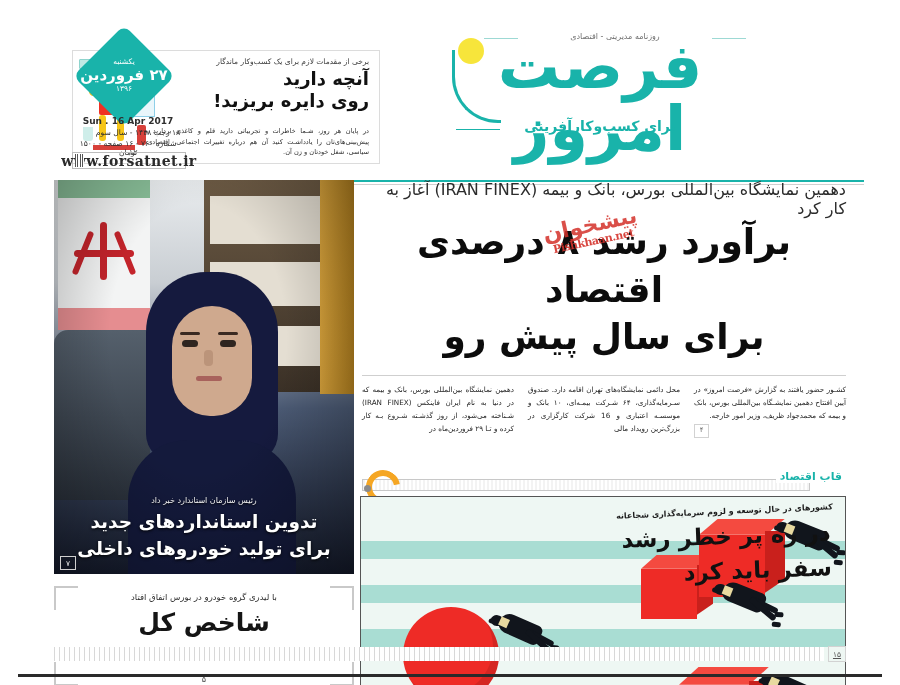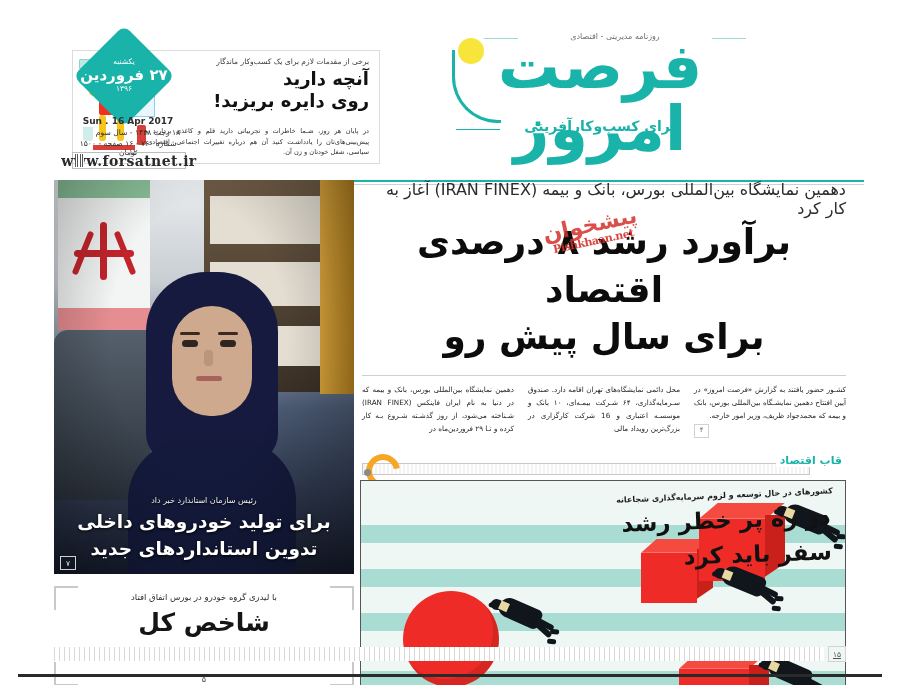--- a/index.html
+++ b/index.html
@@ -178,21 +178,21 @@
   .wm-fa{font-size:22px;font-weight:bold;color:#d4312a;opacity:.85;}
   .wm-en{font-size:11px;font-weight:bold;color:#d4312a;opacity:.9;
     font-family:"DejaVu Serif","Liberation Serif",serif;margin-top:-4px;}
 
   .lead-cols{display:flex;gap:14px;margin-top:14px;padding-top:7px;border-top:1px solid #cfcfcf;}
   .lead-col{flex:1;font-size:7.2px;line-height:1.85;color:#262626;text-align:justify;position:relative;}
   .lead-col .pg{position:absolute;left:0;bottom:-2px;width:13px;height:12px;border:1px solid #d2d2d2;
     font-size:7px;color:#666;display:flex;align-items:center;justify-content:center;}
 
   
-  .sec{position:relative;margin-top:14px;height:26px;}
+  .sec{position:relative;margin-top:30px;height:26px;}
   .sec-line{position:absolute;right:36px;left:0;top:13px;height:10px;border:1px solid #c8c8c8;
     background:repeating-linear-gradient(90deg,#f3f3f3 0 2px,#fff 2px 4px);}
   .sec-label{position:absolute;right:0;top:4px;font-size:11px;font-weight:bold;color:#19b3aa;
     background:#fff;padding:0 4px;}
   .sec-icon{position:absolute;left:2px;top:4px;width:26px;height:22px;}
   .sec-icon .ring{position:absolute;left:2px;top:0;width:22px;height:22px;border-radius:50%;
     border:6px solid #f5a623;border-right-color:transparent;transform:rotate(35deg);}
   .sec-icon .dot{position:absolute;left:0;bottom:0;width:7px;height:7px;border-radius:50%;background:#8a8a8a;}
 
   
@@ -331,22 +331,22 @@
           <div class="ph-eye" style="left:92px;top:68px;"></div>
           <div class="ph-nose"></div>
           <div class="ph-mouth"></div>
           <div class="ph-shoulders"></div>
         </div>
         <div class="ph-vign"></div>
 
         <div class="cap-overlay">
           <div class="cap-kicker">رئیس سازمان استاندارد خبر داد</div>
           <div class="cap-head">
+            <div>تدوین استانداردهای جدید</div>
             <div>برای تولید خودروهای داخلی</div>
-            <div>تدوین استانداردهای جدید</div>
           </div>
         </div>
         <div class="cap-pg">۷</div>
       </div>
 
       <div class="teaser">
         <span class="corner c1"></span>
         <span class="corner c2"></span>
         <span class="corner c3"></span>
         <span class="corner c4"></span>

